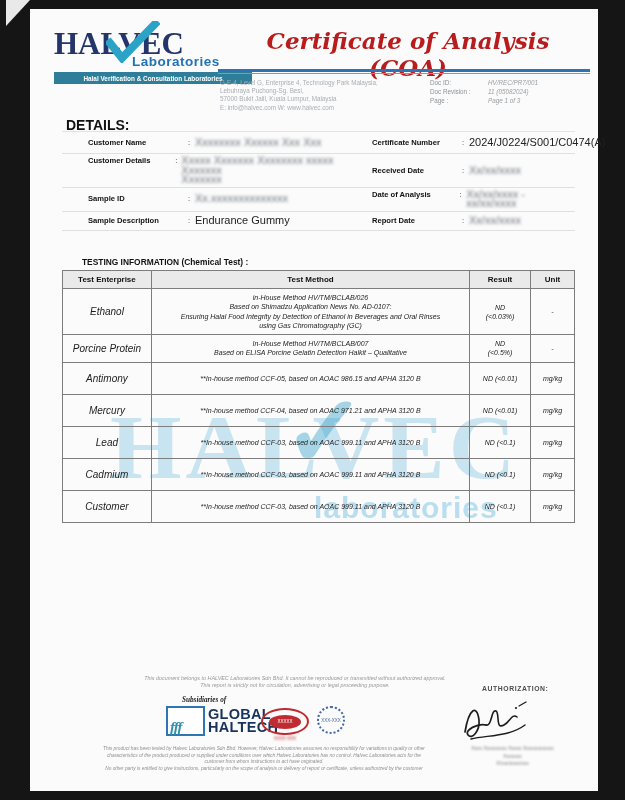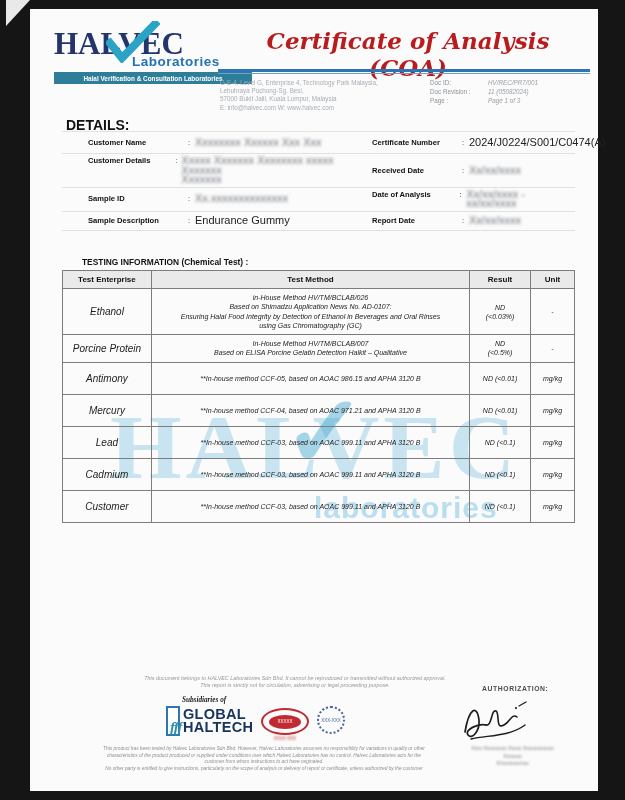--- a/index.html
+++ b/index.html
@@ -79,21 +79,21 @@
 
   
   .disclaimer { position:absolute; left:55px; top:666px; width:420px; text-align:center;
                 font-size:5.4px; font-style:italic; color:#999; line-height:7px;
                 filter:blur(.3px); }
   .auth-label { position:absolute; left:452px; top:676px; font-size:6.8px; color:#4c4c4c;
                 letter-spacing:.6px; font-weight:bold; }
   .subsidiaries { position:absolute; left:152px; top:687px; font-family:"Liberation Serif", serif;
                   font-style:italic; font-weight:bold; font-size:7.2px; color:#222; }
   .gh { position:absolute; left:136px; top:697px; display:flex; align-items:center; gap:3px; }
-  .gh-mark { width:14px; height:30px; border:2.5px solid #2e75b6; position:relative; background:#fff; }
+  .gh-mark { width:39px; height:30px; border:2.5px solid #2e75b6; position:relative; background:#fff; }
   .gh-mark-f { position:absolute; left:2px; bottom:-1px; font-family:"Liberation Serif", serif;
                font-weight:bold; font-style:italic; font-size:15px; line-height:15px;
                color:#2e8fae; letter-spacing:-1px; }
   .gh-text { font-size:14.5px; font-weight:bold; color:#18335c; line-height:13px; letter-spacing:.3px; }
   .accred-red { position:absolute; left:231px; top:699px; width:48px; }
   .accred-red .outer { width:48px; height:27px; border:2.5px solid #bf2b30; border-radius:50%;
                        display:flex; align-items:center; justify-content:center; }
   .accred-red .inner { width:32px; height:14px; background:#bf2b30; border-radius:50%;
                        color:#fff; font-size:4.5px; display:flex; align-items:center;
                        justify-content:center; filter:blur(.5px); }

